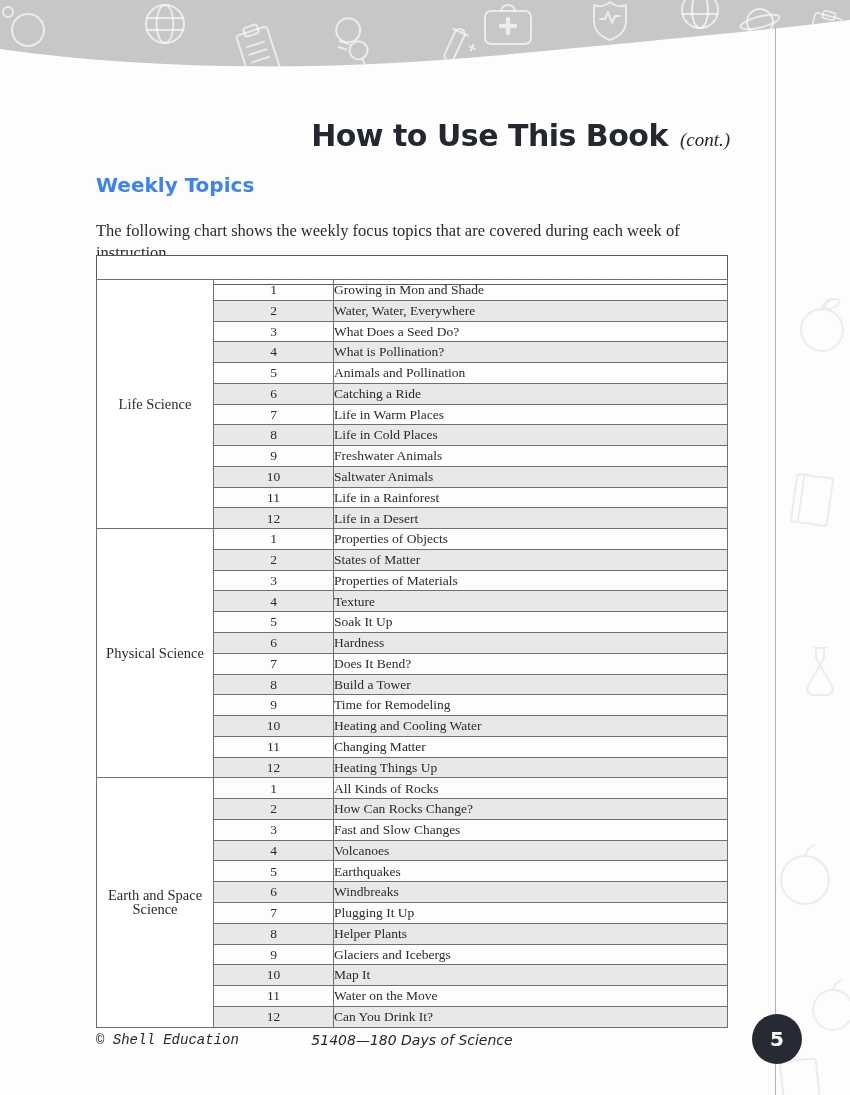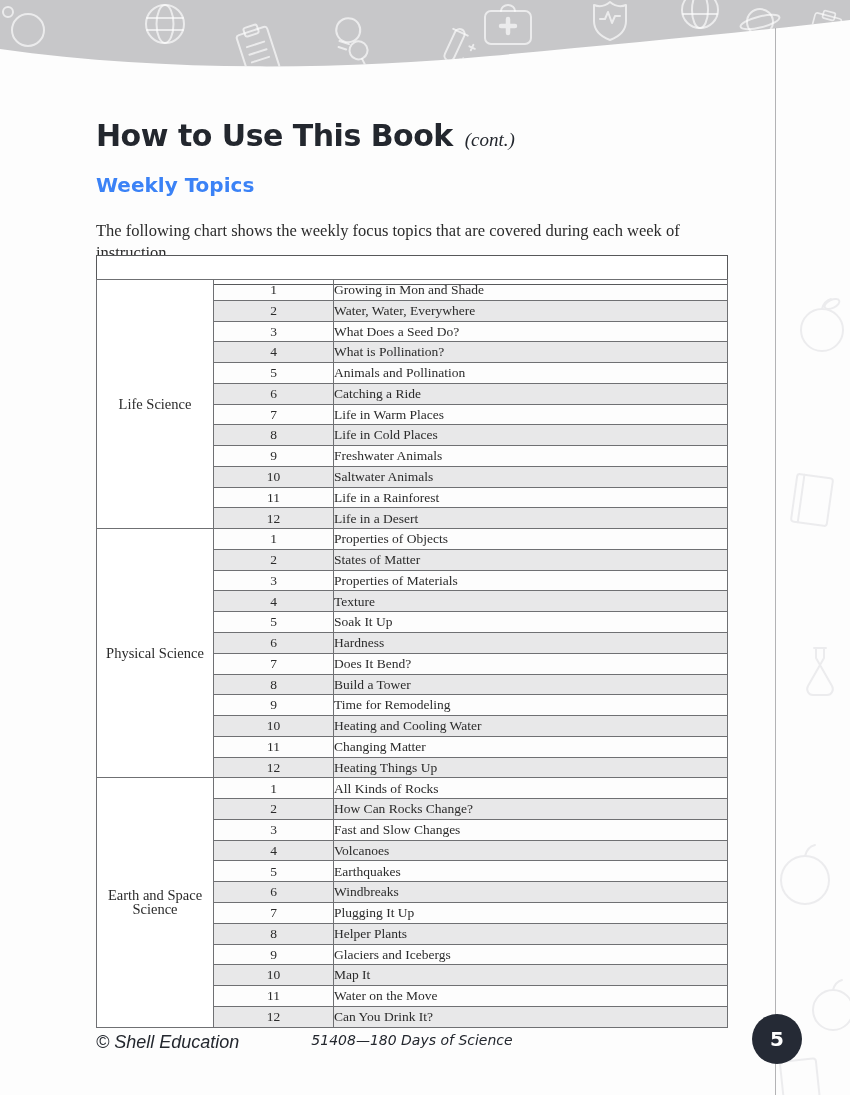--- a/index.html
+++ b/index.html
@@ -5,21 +5,21 @@
   html,body { margin:0; padding:0; background:#ffffff; }
   .page {
     position:relative; width:850px; height:1095px; background:#fdfdfd;
     overflow:hidden; font-family:"Liberation Serif", serif; color:#2b2b2b;
   }
   
   .band-svg { position:absolute; top:0; left:0; }
   .watermark-svg { position:absolute; top:0; left:0; pointer-events:none; }
   .vline { position:absolute; left:775px; top:28px; width:1px; height:1067px; background:#b3b3b5; }
 
-  .title-wrap { position:absolute; top:118px; left:96px; width:634px; text-align:left; }
+  .title-wrap { position:absolute; top:118px; left:96px; width:634px; text-align:right; }
   .title {
     display:inline; font-family:"DejaVu Sans", sans-serif; font-weight:bold;
     font-size:30px; letter-spacing:-0.5px; color:#23272e;
   }
   .title-suffix {
     display:inline; font-family:"Liberation Serif", serif; font-style:italic;
     font-size:19px; color:#23272e; margin-left:8px;
   }
   .section-heading {
     position:absolute; top:173px; left:96px;
@@ -49,22 +49,22 @@
   }
   .tbl td { border:1px solid #6f7073; height:19.78px; padding:0; line-height:1; }
   .tbl { border:1px solid #57585a; }
   .unit-cell { width:117px; text-align:center; font-size:14.5px; background:#ffffff; line-height:1.25; }
   .week-cell { width:120px; text-align:center; }
   .topic-cell { padding-left:10px; }
   .tbl tbody tr:nth-child(even) .week-cell,
   .tbl tbody tr:nth-child(even) .topic-cell { background:#e8e8e9; }
 
   .footer-left {
-    position:absolute; top:1032px; left:96px; font-family:Liberation Sans, sans-serif;
-    font-style:italic; font-size:18px; color:#23272e;
+    position:absolute; top:1032px; left:96px; font-family:Liberation Mono, monospace;
+    font-style:italic; font-size:14px; color:#23272e;
   }
   .footer-right {
     position:absolute; top:1032px; left:96px; width:632px; text-align:center;
     font-family:"DejaVu Sans", sans-serif; font-style:italic; font-size:14px; color:#23272e;
   }
   .page-badge {
     position:absolute; left:752px; top:1014px; width:50px; height:50px; border-radius:50%;
     background:#252a35; color:#ffffff; display:flex; align-items:center; justify-content:center;
     font-family:"DejaVu Sans", sans-serif; font-weight:bold; font-size:20px;
   }

